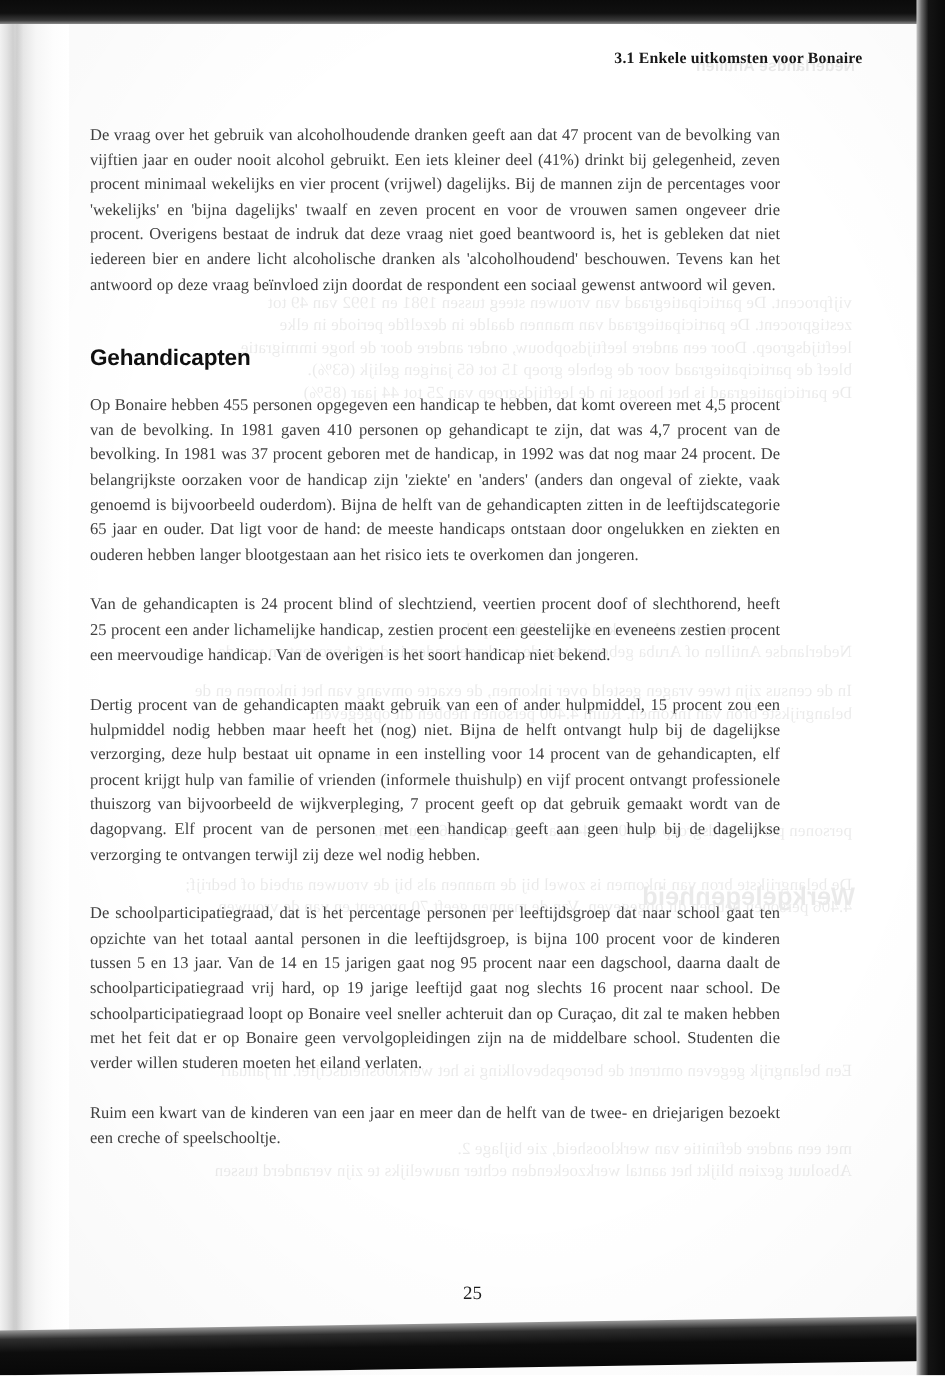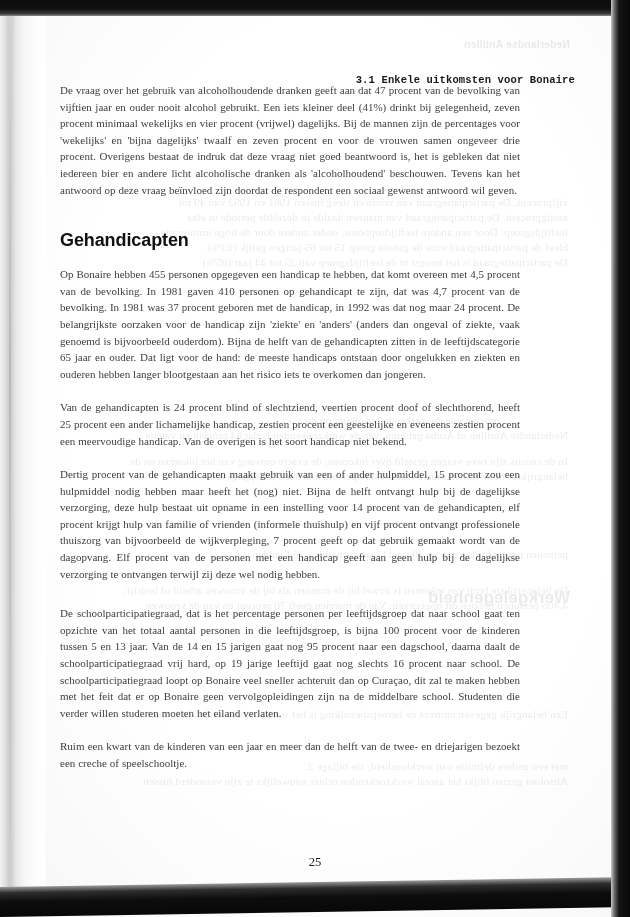--- a/index.html
+++ b/index.html
@@ -111,27 +111,26 @@
     position: absolute;
     left: 0; top: 0;
     width: 630px; height: 917px;
     z-index: 6;
   }
 
   .running-head {
     position: absolute;
     right: 55px;
     top: 34px;
-    font-family: Liberation Mono, monospace;
+    font-family: Liberation Serif, serif;
     font-weight: bold;
     font-size: 10.5px;
     color: #181818;
     letter-spacing: 0.15px;
     white-space: nowrap;
-    margin-top: 40px;
   }
 
   .body-col {
     position: absolute;
     left: 60px;
     top: 82px;
     width: 476px;
   }
 
   p.para {
@@ -140,21 +139,21 @@
     line-height: 16.6px;
     text-align: justify;
     color: #404040;
     hyphens: none;
     word-spacing: 0.2px;
   }
 
   h2.sect {
     font-family: "Liberation Sans", "DejaVu Sans", sans-serif;
     font-weight: bold;
-    font-size: 18px;
+    font-size: 15px;
     color: #101010;
     margin: 9px 0 15px 0;
     letter-spacing: -0.1px;
   }
 
   .spacer-before-heading { height: 6px; }
 
   .folio {
     position: absolute;
     left: 0;

